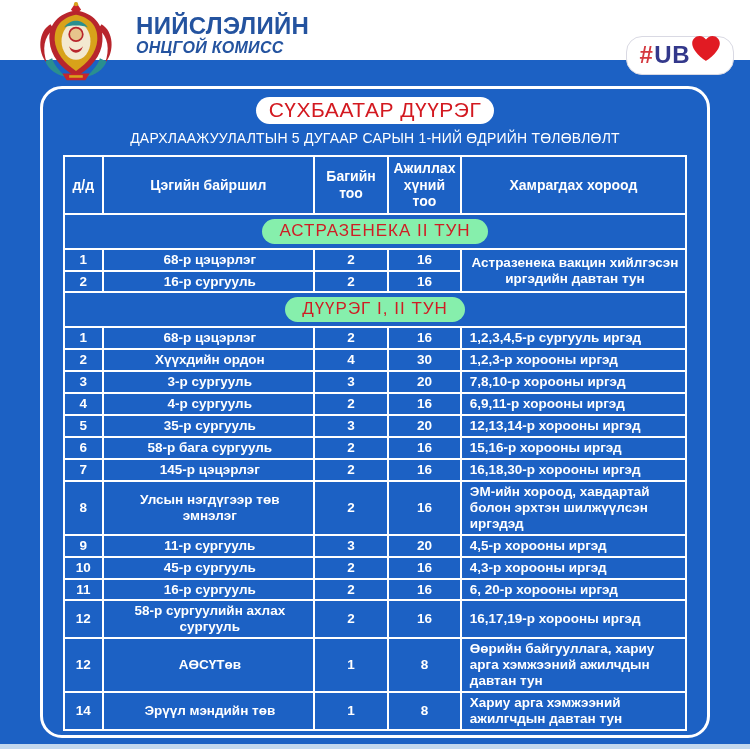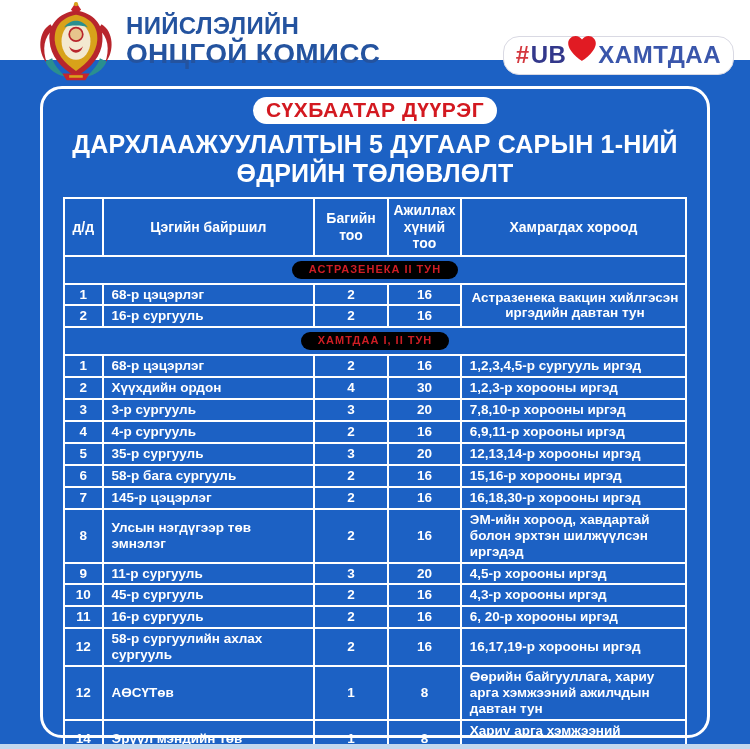--- a/index.html
+++ b/index.html
@@ -7,25 +7,25 @@
   body {
     font-family: "Liberation Sans", sans-serif;
     background: #ffffff;
     position: relative;
     overflow: hidden;
   }
 
   
   .topbar { position: absolute; top: 0; left: 0; right: 0; height: 60px; background: #ffffff; z-index: 2; }
   .org-name {
-    position: absolute; top: 13px; left: 126px; z-index: 6;
+    position: absolute; top: 13px; left: 136px; z-index: 6;
     color: #24539f; font-weight: bold; letter-spacing: 0.3px; line-height: 1.07;
   }
   .org-name .l1 { font-size: 24px; }
-  .org-name .l2 { font-size: 28px; }
+  .org-name .l2 { font-size: 16px; font-style: italic; }
 
   .emblem { position: absolute; top: 2px; left: 33px; z-index: 6; }
 
   .hashtag {
     position: absolute; top: 36px; right: 16px; z-index: 6;
     background: #ffffff; border: 1px solid #d9d9e3; border-radius: 16px;
     padding: 2px 12px 4px 12px;
     display: flex; align-items: center; gap: 1px;
     font-weight: bold; font-size: 24px; letter-spacing: 0.5px;
   }
@@ -42,41 +42,41 @@
   .bottomstrip { position: absolute; bottom: 0; left: 0; right: 0; height: 5px; background: #c3d8ee; }
 
   
   .panel {
     position: absolute; top: 26px; left: 40px; right: 40px; bottom: 6px;
     border: 3px solid #ffffff; border-radius: 22px;
     padding: 8px 20px 6px 20px;
   }
 
   
-  .title { text-align: center; color: #ffffff; font-weight: bold; margin-bottom: 9px; }
+  .title { text-align: center; color: #ffffff; font-weight: normal; margin-bottom: 9px; }
   .title .row1 { font-size: 19px; display: flex; justify-content: center; align-items: center; gap: 9px; margin-bottom: 6px; }
   .district-badge {
     background: #ffffff; color: #d31920; border-radius: 17px;
     padding: 1px 13px 2px 13px; font-size: 21px; letter-spacing: 0.5px; white-space: nowrap;
   }
-  .title .row2 { font-size: 25px; letter-spacing: 0.2px; }
+  .title .row2 { font-size: 14px; letter-spacing: 0.2px; }
 
   
   table { width: 100%; border-collapse: collapse; color: #ffffff; font-weight: bold; table-layout: fixed; }
   th, td { border: 2px solid #ffffff; font-size: 13.5px; line-height: 1.18; padding: 2px 5px; }
   th { text-align: center; vertical-align: middle; font-size: 14px; padding: 3px 2px; }
   td.num { text-align: center; vertical-align: middle; }
-  td.place { text-align: left; padding-left: 8px; vertical-align: middle; border-radius: 8px; }
+  td.place { text-align: center; padding-left: 8px; vertical-align: middle; border-radius: 8px; }
   td.khoroo { text-align: left; padding-left: 8px; vertical-align: middle; }
   td.khoroo.merged { text-align: center; }
   td.section-cell { text-align: center; padding: 4px 2px; }
   .pill {
-    display: inline-block; background: #000000; color: #cf1d24;
+    display: inline-block; background: #86efac; color: #cf1d24;
     border-radius: 15px; padding: 2px 17px 3px 17px;
-    font-size: 11px; letter-spacing: 1px; font-weight: bold;
+    font-size: 17px; letter-spacing: 1px; font-weight: normal;
   }
 </style>
 </head>
 <body>
 
 <div class="topbar"></div>
 
 <div class="emblem">
   <svg width="86" height="80" viewBox="0 0 100 94">
 
@@ -107,21 +107,20 @@
 </div>
 
 <div class="hashtag">
   <span class="hash">#</span>
   <span class="ub">UB</span>
   <span class="heart">
     <svg width="28" height="25" viewBox="0 0 32 29">
         <path d="M16 29 C16 29 0 19 0 8.5 C0 3.8 3.8 0 8.5 0 C11.6 0 14.4 1.7 16 4.2 C17.6 1.7 20.4 0 23.5 0 C28.2 0 32 3.8 32 8.5 C32 19 16 29 16 29 Z" fill="#e11b23"></path>
       </svg>
   </span>
-  <span class="rest">ХАМТДАА</span>
 </div>
 
 <div class="blueband">
   <div class="panel">
 
     <div class="title">
       <div class="row1">
         <span class="district-badge">СҮХБААТАР ДҮҮРЭГ</span>
       </div>
       <div class="row2">ДАРХЛААЖУУЛАЛТЫН 5 ДУГААР САРЫН 1-НИЙ ӨДРИЙН ТӨЛӨВЛӨЛТ</div>
@@ -155,21 +154,21 @@
             <td class="num">16</td>
             <td class="khoroo merged" rowspan="2">Астразенека вакцин хийлгэсэн иргэдийн давтан тун</td>
           </tr>
           <tr>
             <td class="num">2</td>
             <td class="place">16-р сургууль</td>
             <td class="num">2</td>
             <td class="num">16</td>
           </tr>
           <tr>
-            <td colspan="5" class="section-cell"><span class="pill">ХАМТДАА I, II ТУН</span></td>
+            <td colspan="5" class="section-cell"><span class="pill">ДҮҮРЭГ I, II ТУН</span></td>
           </tr>
           <tr>
             <td class="num">1</td>
             <td class="place">68-р цэцэрлэг</td>
             <td class="num">2</td>
             <td class="num">16</td>
             <td class="khoroo">1,2,3,4,5-р сургууль иргэд</td>
           </tr>
           <tr>
             <td class="num">2</td>

